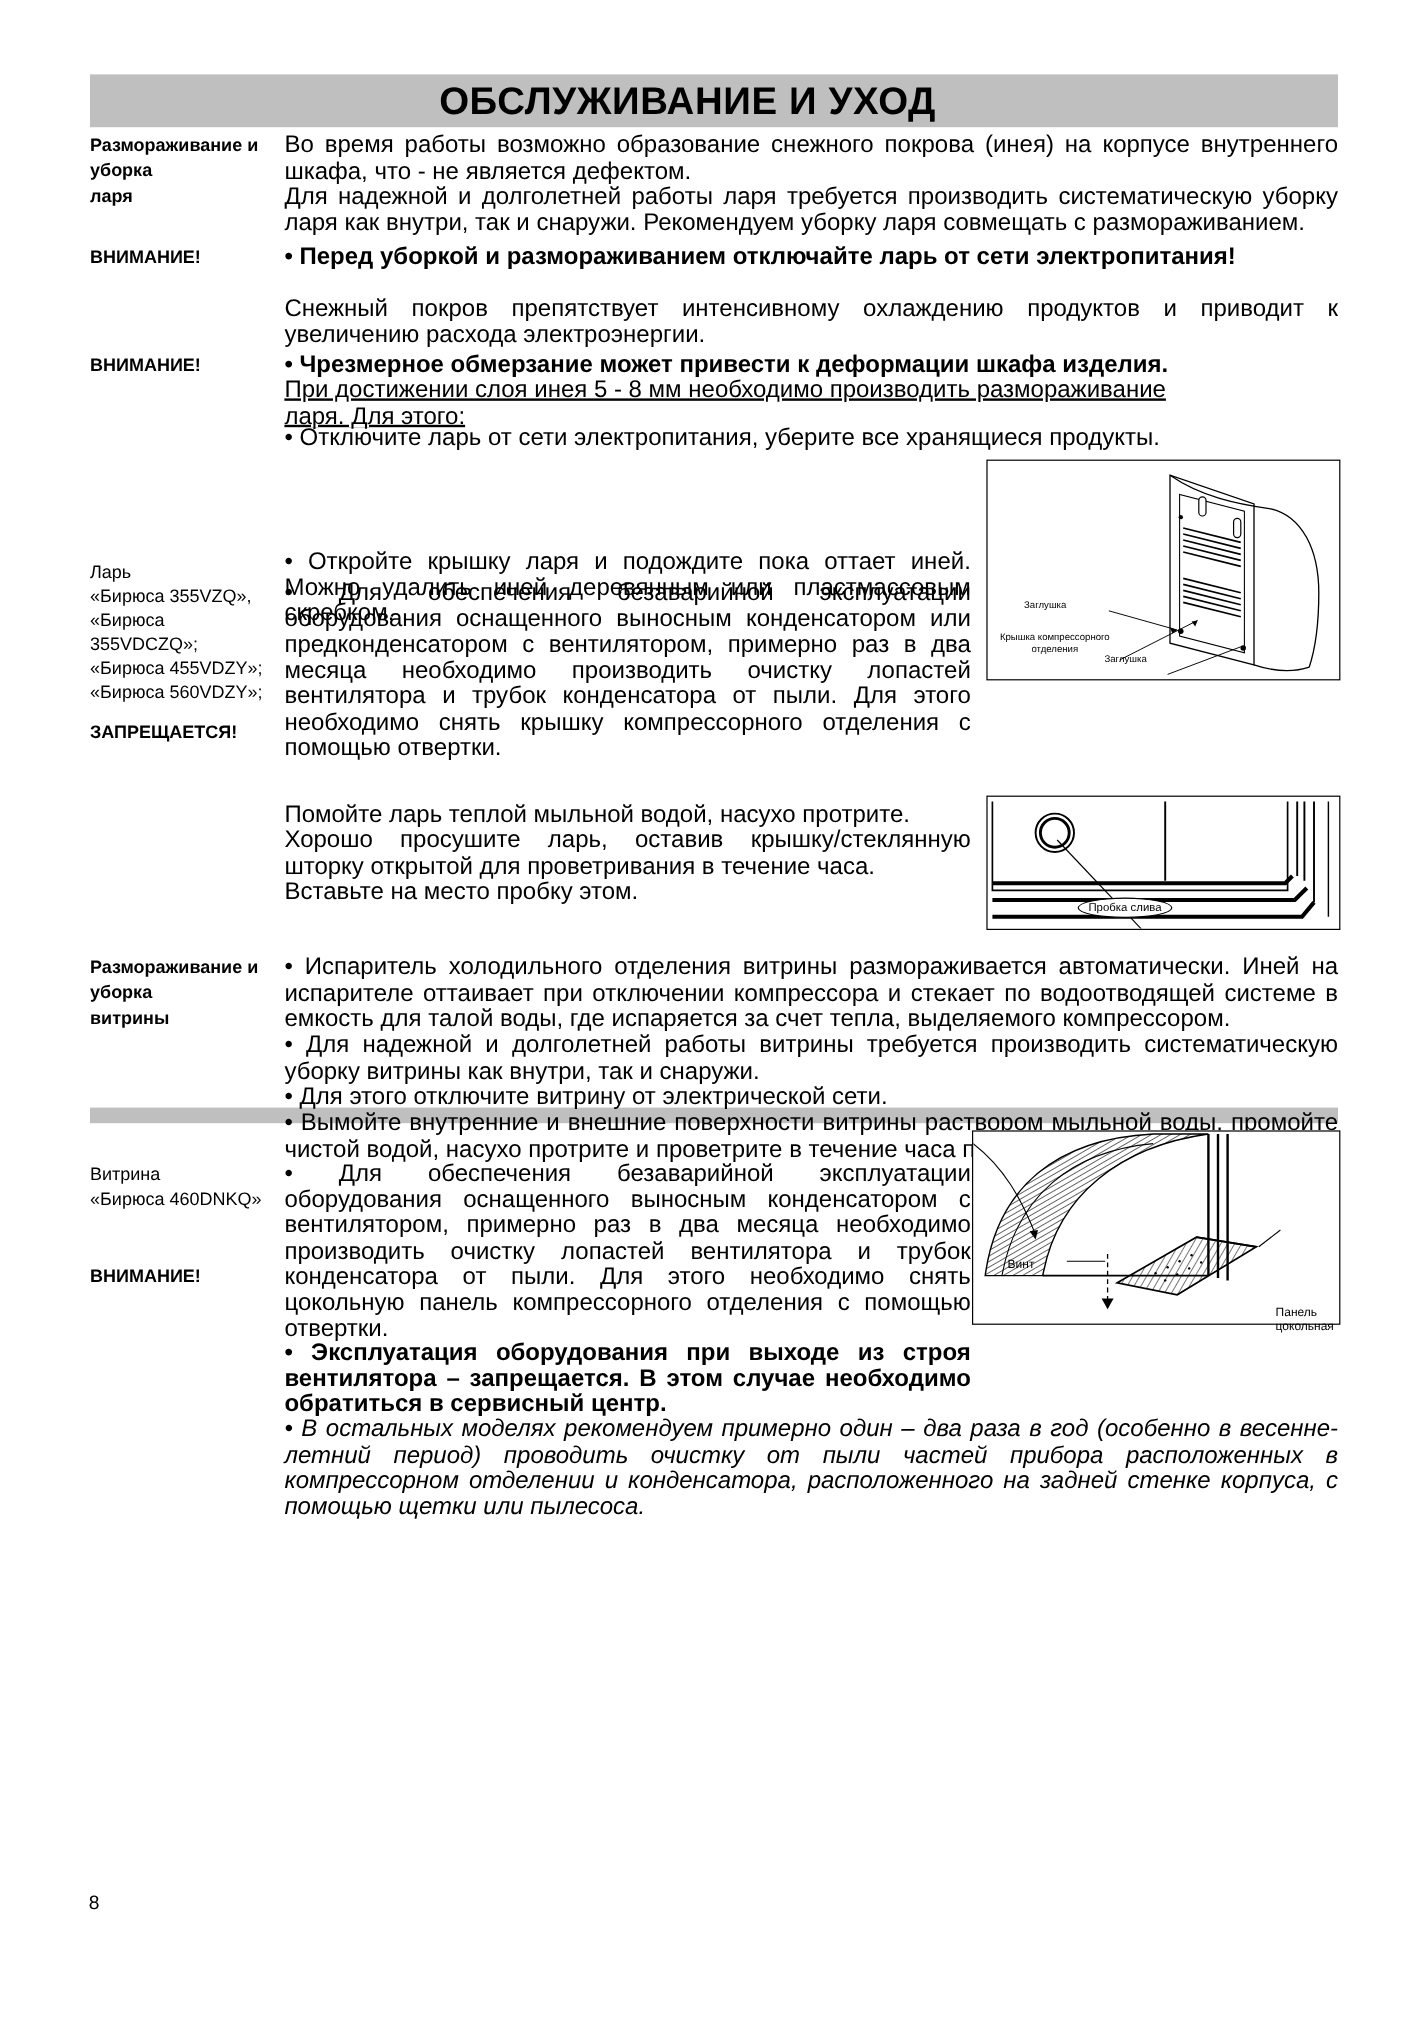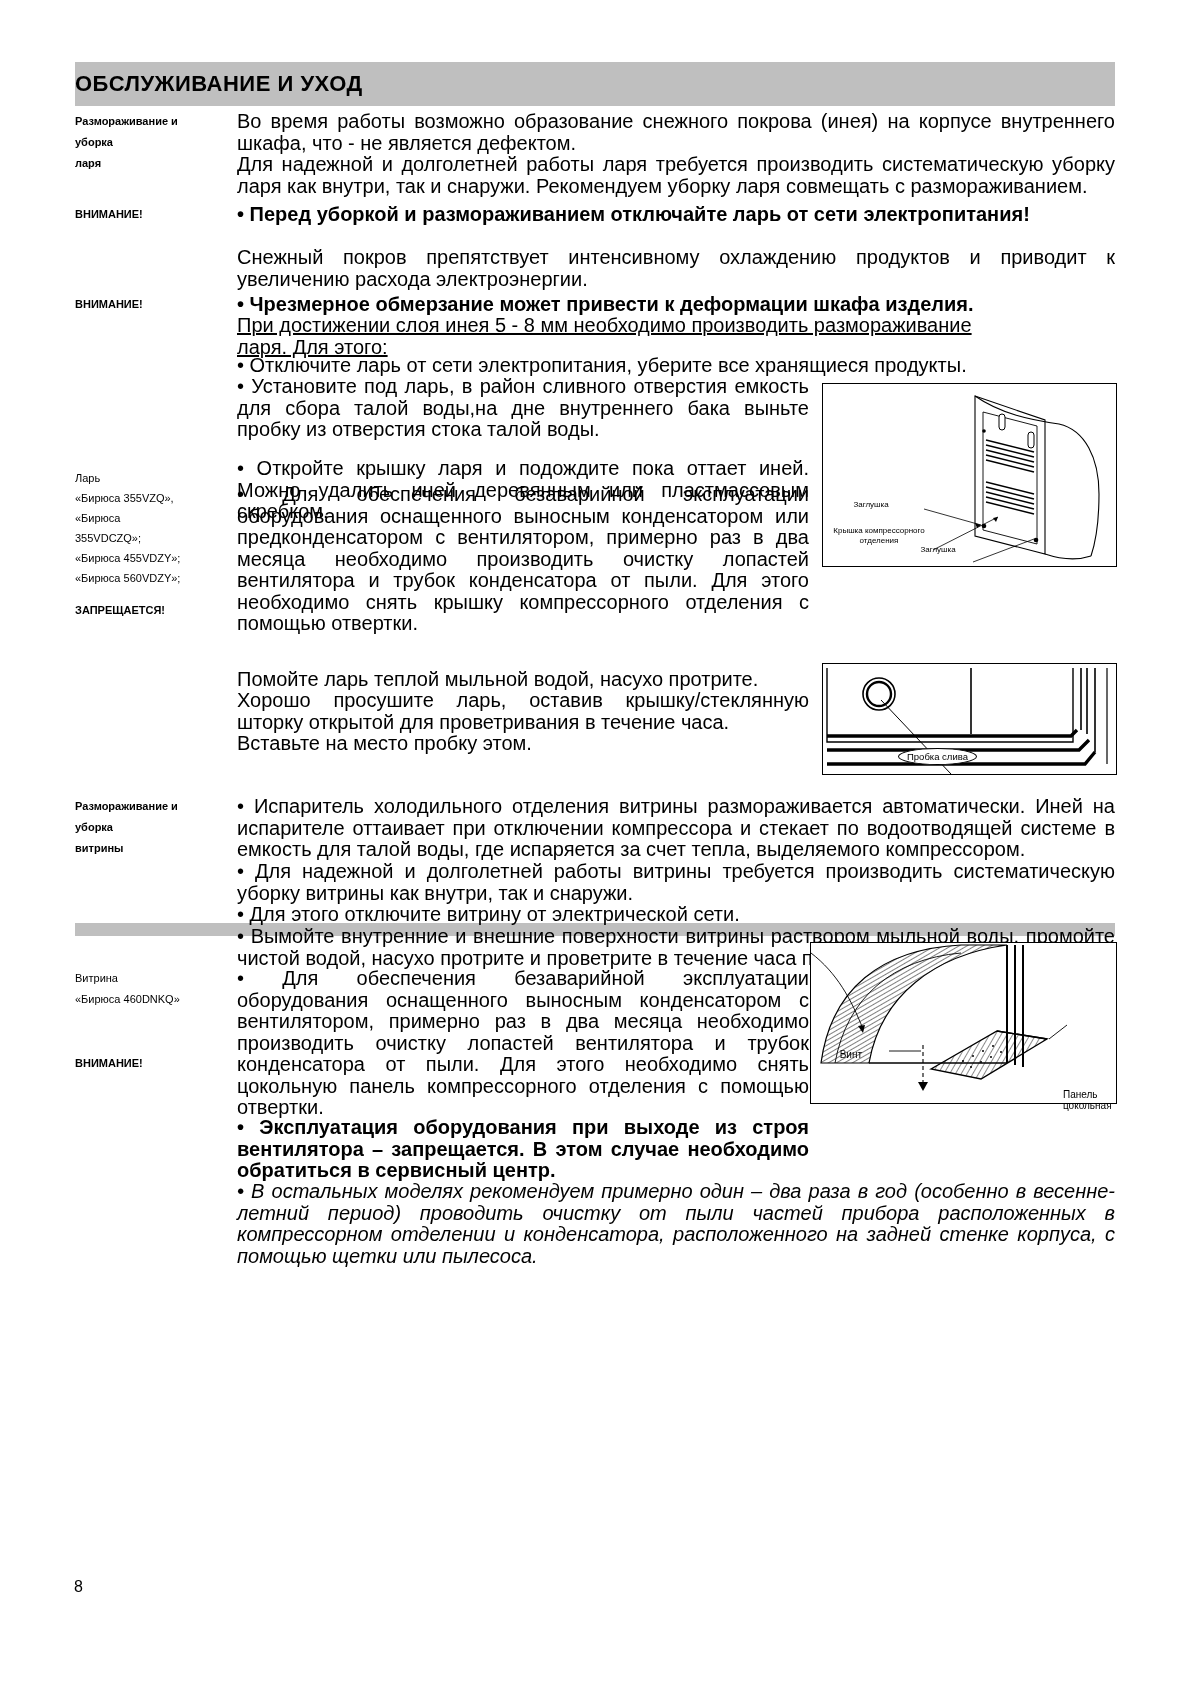--- a/index.html
+++ b/index.html
@@ -29,41 +29,41 @@
     top: 62px;
     width: 1040px;
     height: 44px;
     background: #bfbfbf;
   }
   .banner-title {
     position: absolute;
     left: 75px;
     top: 64px;
     width: 996px;
-    text-align: left;
-    font-size: 22px;
+    text-align: center;
+    font-size: 32px;
     font-weight: bold;
     letter-spacing: 0.5px;
     line-height: 40px;
   }
 
   
   .band {
     position: absolute;
     left: 75px;
     width: 1040px;
     height: 13px;
     background: #bfbfbf;
   }
   #band-middle { top: 923px; }
 
   
   .side-label {
     position: absolute;
-    font-size: 11px;
+    font-size: 15px;
     line-height: 21px;
     font-weight: bold;
     white-space: pre-line;
   }
   .side-label.thin {
     font-weight: normal;
   }
   .body-col {
     position: absolute;
     left: 237px;
@@ -138,21 +138,20 @@
 
   <div class="body-col" style="top:247px; width:878px;">Снежный покров препятствует интенсивному охлаждению продуктов и приводит к увеличению расхода электроэнергии.</div>
 
   <div class="side-label" style="left:75px; top:294px; width:160px;">ВНИМАНИЕ!</div>
   <div class="body-col bold nojust" style="top:294px; width:878px;">• Чрезмерное обмерзание может привести к деформации шкафа изделия.</div>
 
   <div class="body-col nojust" style="top:315px; width:760px;text-decoration:underline;">При достижении слоя инея 5 - 8 мм необходимо производить размораживание ларя. Для этого:</div>
 
   <div class="body-col nojust" style="top:355px; width:760px;">• Отключите ларь от сети электропитания, уберите все хранящиеся продукты.</div>
 
-  <div class="body-col" style="top:376px; width:572px;">• Установите под ларь, в район сливного отверстия емкость для сбора талой воды,на дне внутреннего бака выньте пробку из отверстия стока талой воды.</div>
 
   <div class="body-col" style="top:458px; width:572px;">• Откройте крышку ларя и подождите пока оттает иней. Можно удалить иней деревянным или пластмассовым скребком.</div>
 
   <div class="side-label thin" style="left:75px; top:468px; width:160px; line-height:20px;">Ларь
 «Бирюса 355VZQ»,
 «Бирюса
 355VDCZQ»;
 «Бирюса 455VDZY»;
 «Бирюса 560VDZY»;</div>
 

